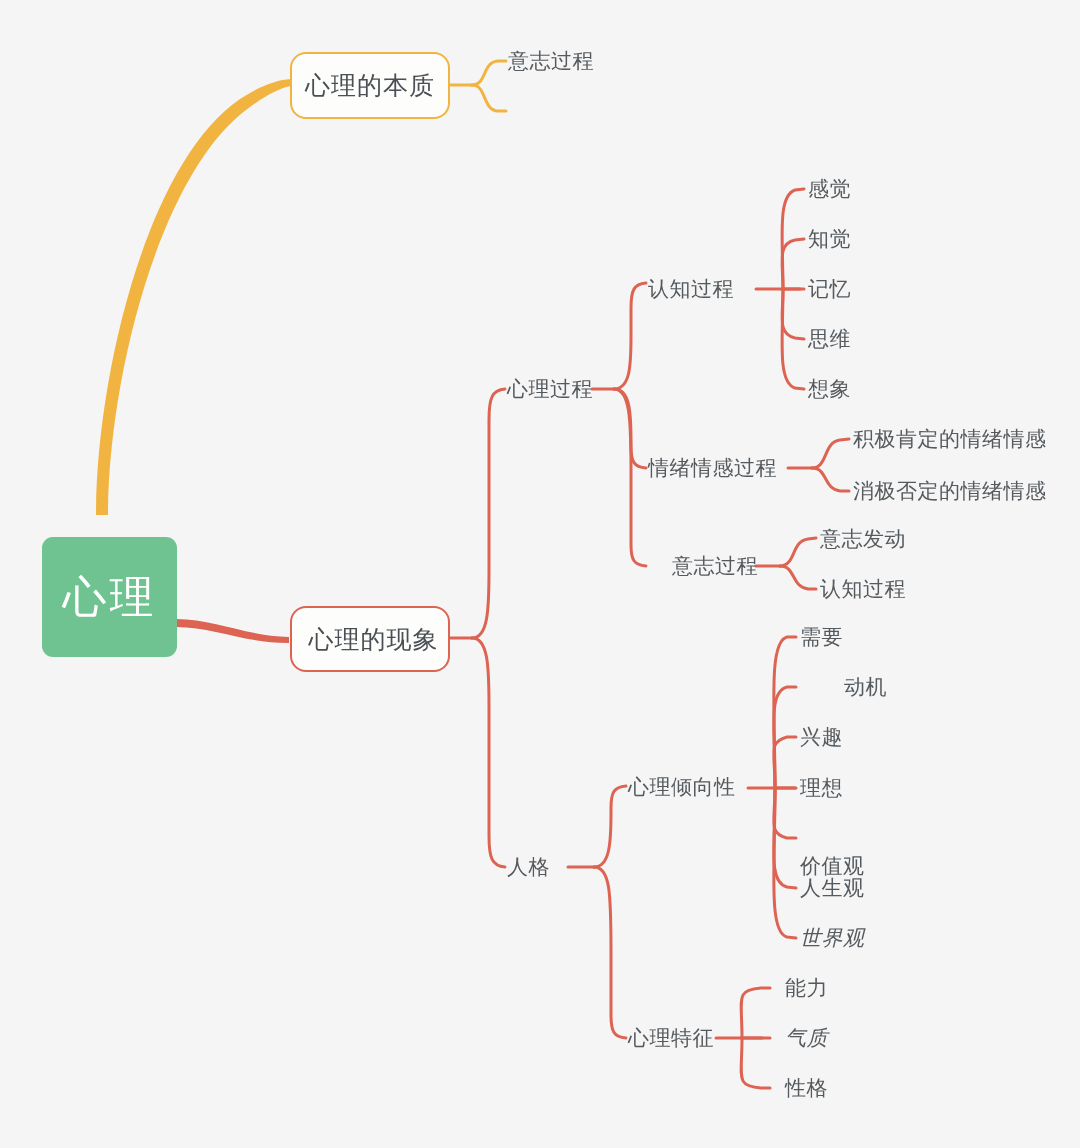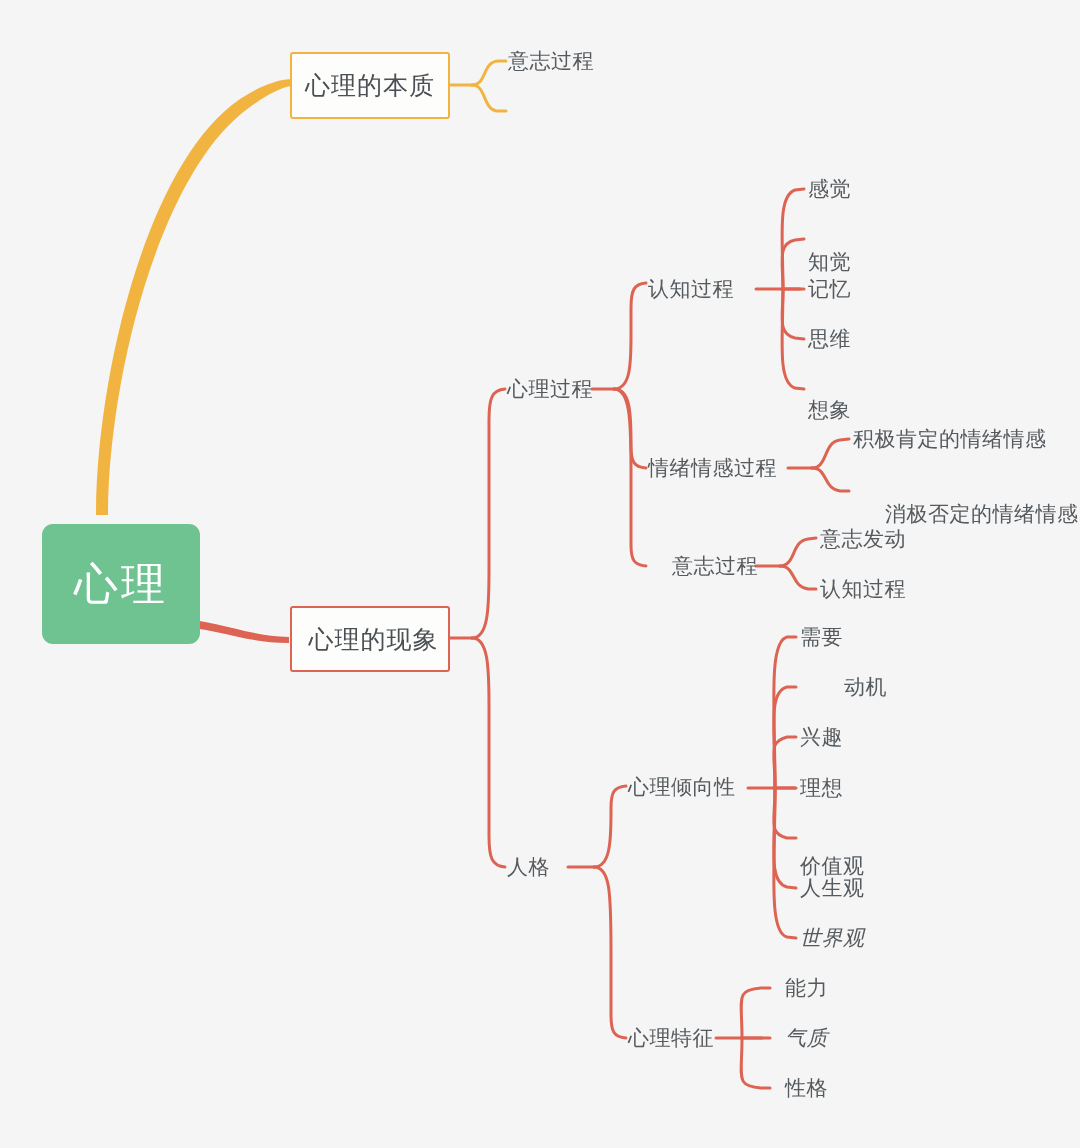--- a/index.html
+++ b/index.html
@@ -39,21 +39,21 @@
     font-size: 21px;
     color: #555a5e;
   }
   .node-label.branch {
     font-size: 21px;
     color: #555a5e;
   }
   .box {
     position: absolute;
     box-sizing: border-box;
-    border-radius: 3px;
+    border-radius: 16px;
     display: flex;
     align-items: center;
     justify-content: center;
     background: #fdfdfc;
   }
   .box-label {
     font-size: 25px;
     color: #4a4f53;
     letter-spacing: 1px;
     line-height: 1;
@@ -140,21 +140,21 @@
     <path d="M 775 788 C 775 848, 768 882, 787 887 L 796 888" fill="none" stroke="#dd6352" stroke-width="3" stroke-linecap="round"></path>
     <path d="M 775 788 C 775 868, 768 932, 787 937 L 796 938" fill="none" stroke="#dd6352" stroke-width="3" stroke-linecap="round"></path>
 
     <path d="M 716 1038 L 762 1038" fill="none" stroke="#dd6352" stroke-width="3" stroke-linecap="round"></path>
     <path d="M 742 1038 C 742 998, 735 990, 761 988 L 770 988" fill="none" stroke="#dd6352" stroke-width="3" stroke-linecap="round"></path>
     <path d="M 742 1038 L 770 1038" fill="none" stroke="#dd6352" stroke-width="3" stroke-linecap="round"></path>
     <path d="M 742 1038 C 742 1078, 735 1086, 761 1088 L 770 1088" fill="none" stroke="#dd6352" stroke-width="3" stroke-linecap="round"></path>
 
   </svg>
 
-  <div id="root-node" style="left:42px; top:524px; width:158px; height:120px;">
+  <div id="root-node" style="left:42px; top:537px; width:135px; height:120px;">
     <span class="root-text">心理</span>
   </div>
 
   <div class="box" id="box-essence" style="left:290px; top:52px; width:160px; height:67px;">
     <span class="box-label">心理的本质</span>
   </div>
 
   <div class="box" id="box-phenomenon" style="left:290px; top:606px; width:160px; height:66px;">
     <span class="box-label">心理的现象</span>
   </div>
@@ -176,37 +176,37 @@
   <div class="node-label branch" style="left:648px; top:457px;">
     <span>情绪情感过程</span>
   </div>
   <div class="node-label branch" style="left:648px; top:555px;margin-left:24px;">
     <span>意志过程</span>
   </div>
 
   <div class="node-label leaf2" style="left:808px; top:178px;">
     <span>感觉</span>
   </div>
-  <div class="node-label leaf2" style="left:808px; top:228px;margin-top:23px;">
+  <div class="node-label leaf2" style="left:808px; top:228px;">
     <span>知觉</span>
   </div>
   <div class="node-label leaf2" style="left:808px; top:278px;">
     <span>记忆</span>
   </div>
   <div class="node-label leaf2" style="left:808px; top:328px;">
     <span>思维</span>
   </div>
-  <div class="node-label leaf2" style="left:808px; top:399px;">
+  <div class="node-label leaf2" style="left:808px; top:378px;">
     <span>想象</span>
   </div>
 
   <div class="node-label leaf2" style="left:853px; top:428px;">
     <span>积极肯定的情绪情感</span>
   </div>
-  <div class="node-label leaf2" style="left:885px; top:480px;margin-top:23px;">
+  <div class="node-label leaf2" style="left:853px; top:480px;">
     <span>消极否定的情绪情感</span>
   </div>
 
   <div class="node-label leaf2" style="left:820px; top:528px;">
     <span>意志发动</span>
   </div>
   <div class="node-label leaf2" style="left:820px; top:578px;">
     <span>认知过程</span>
   </div>
 

